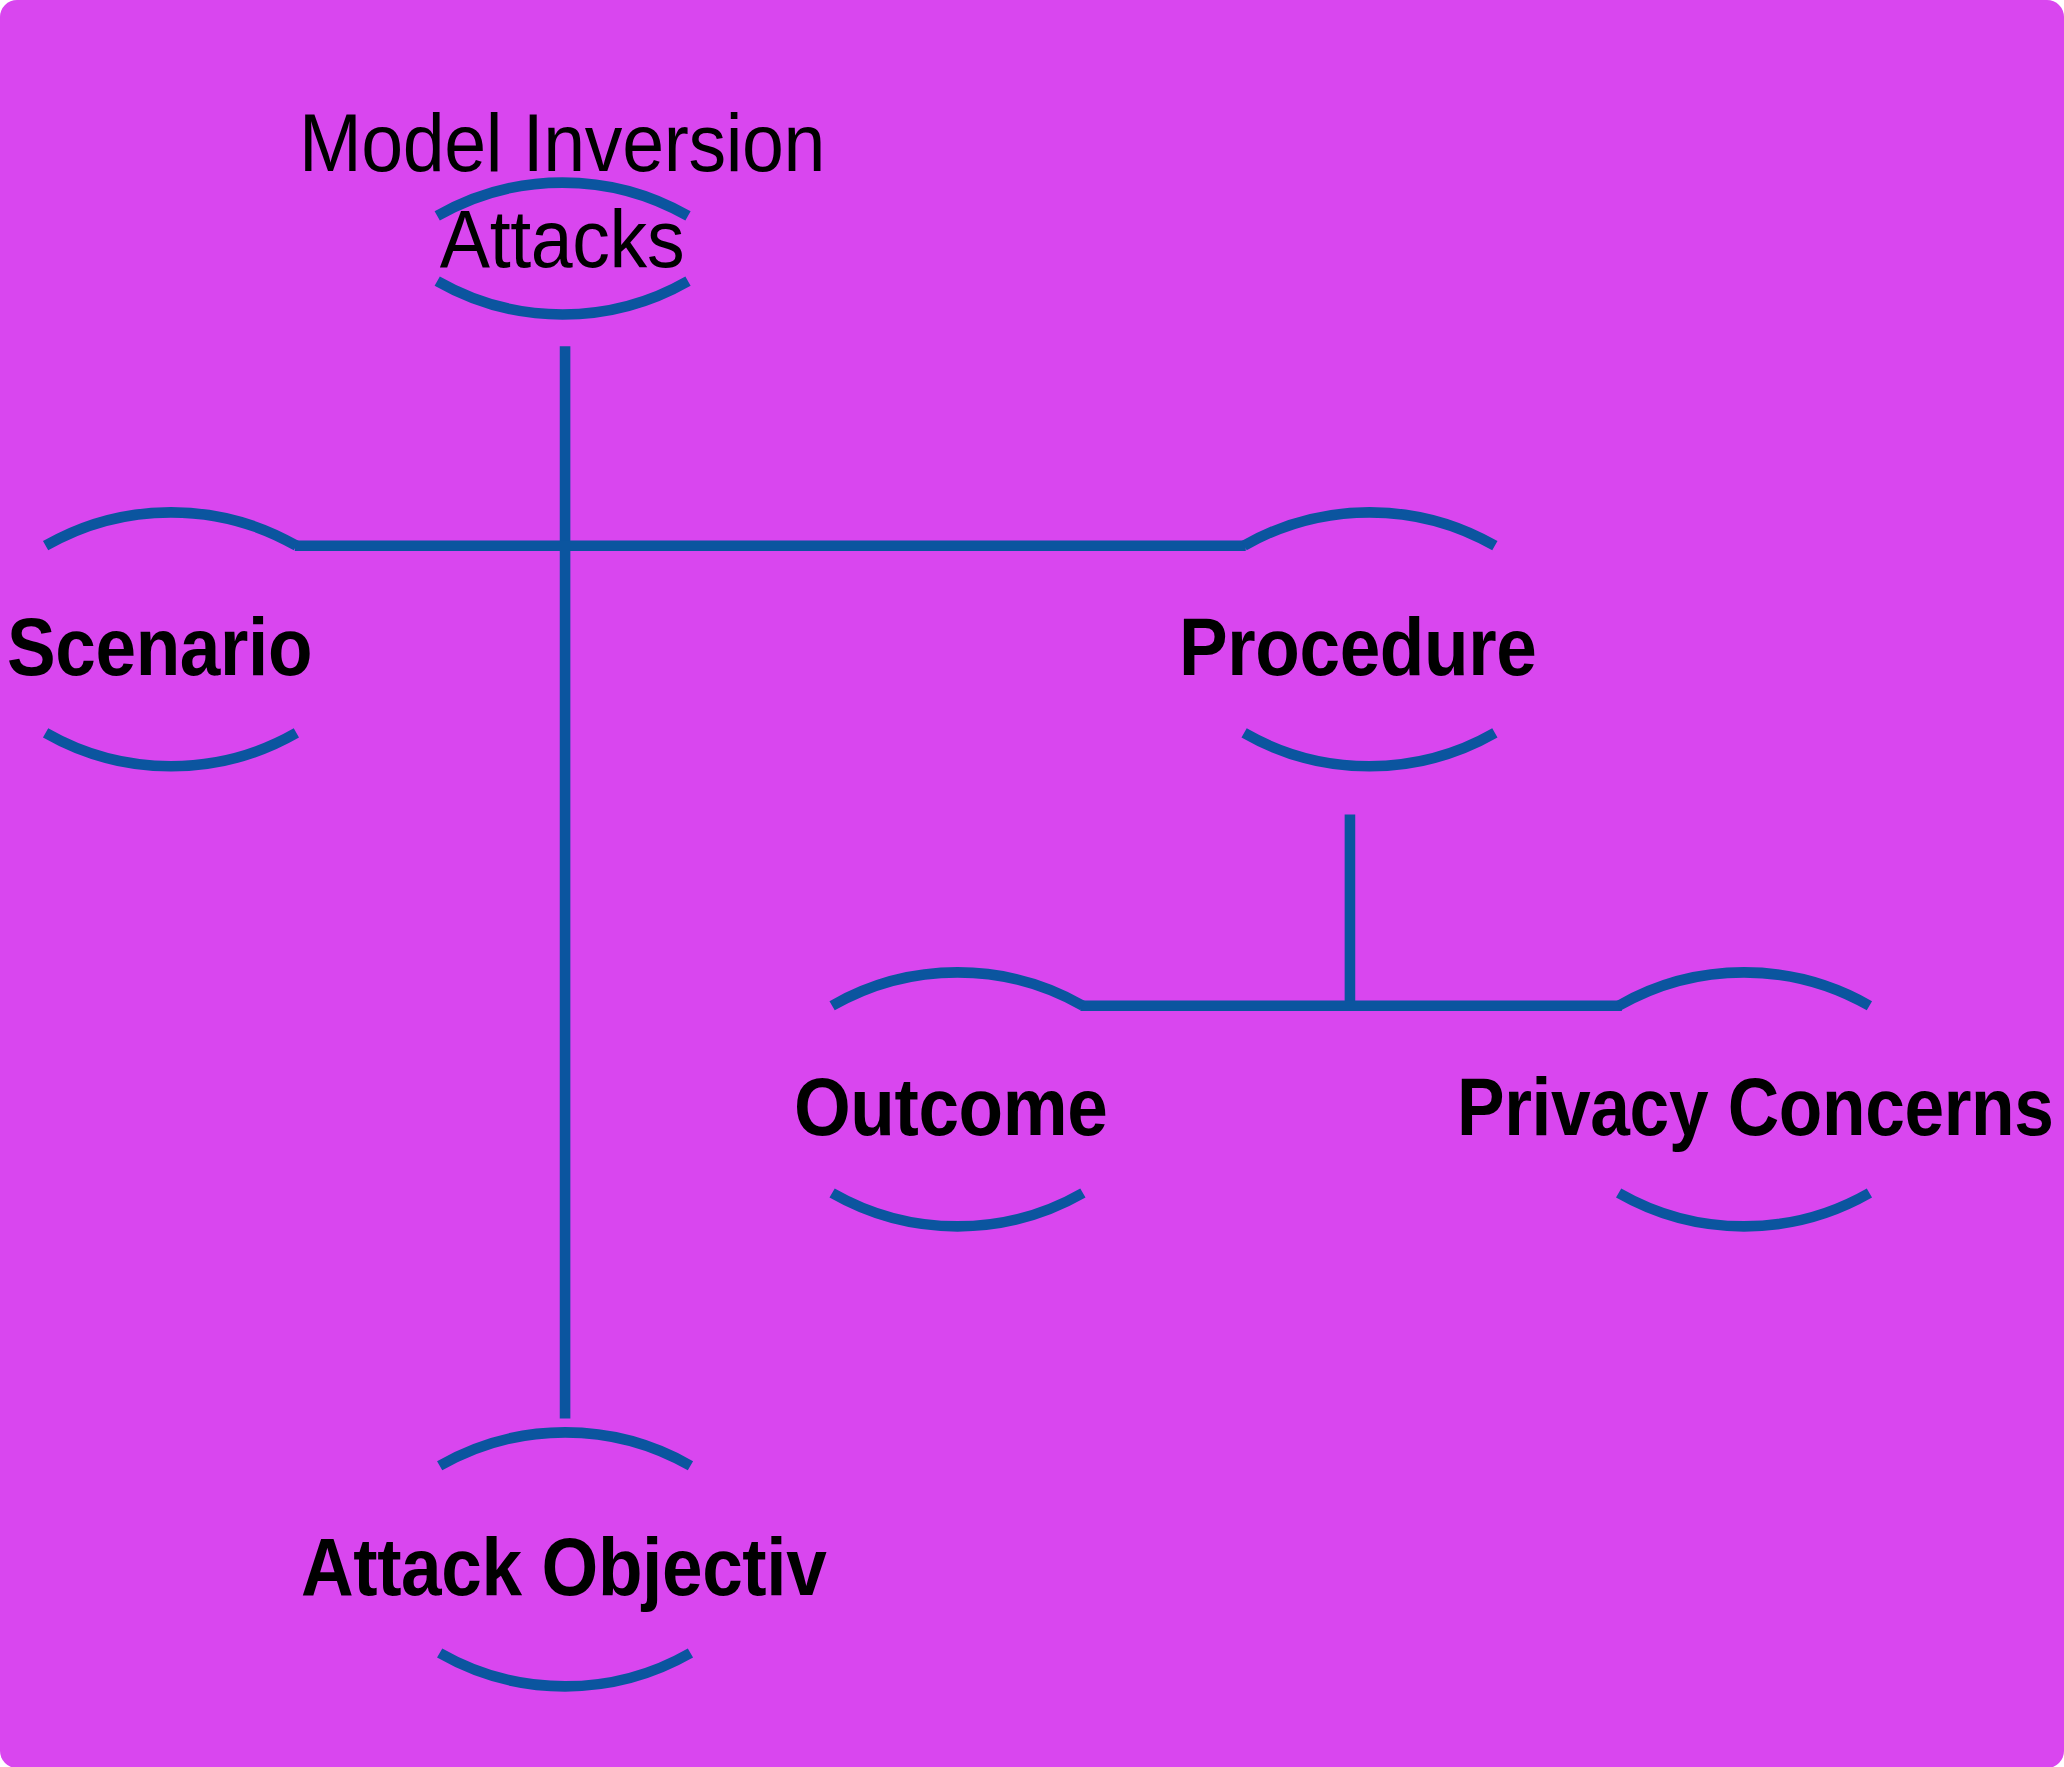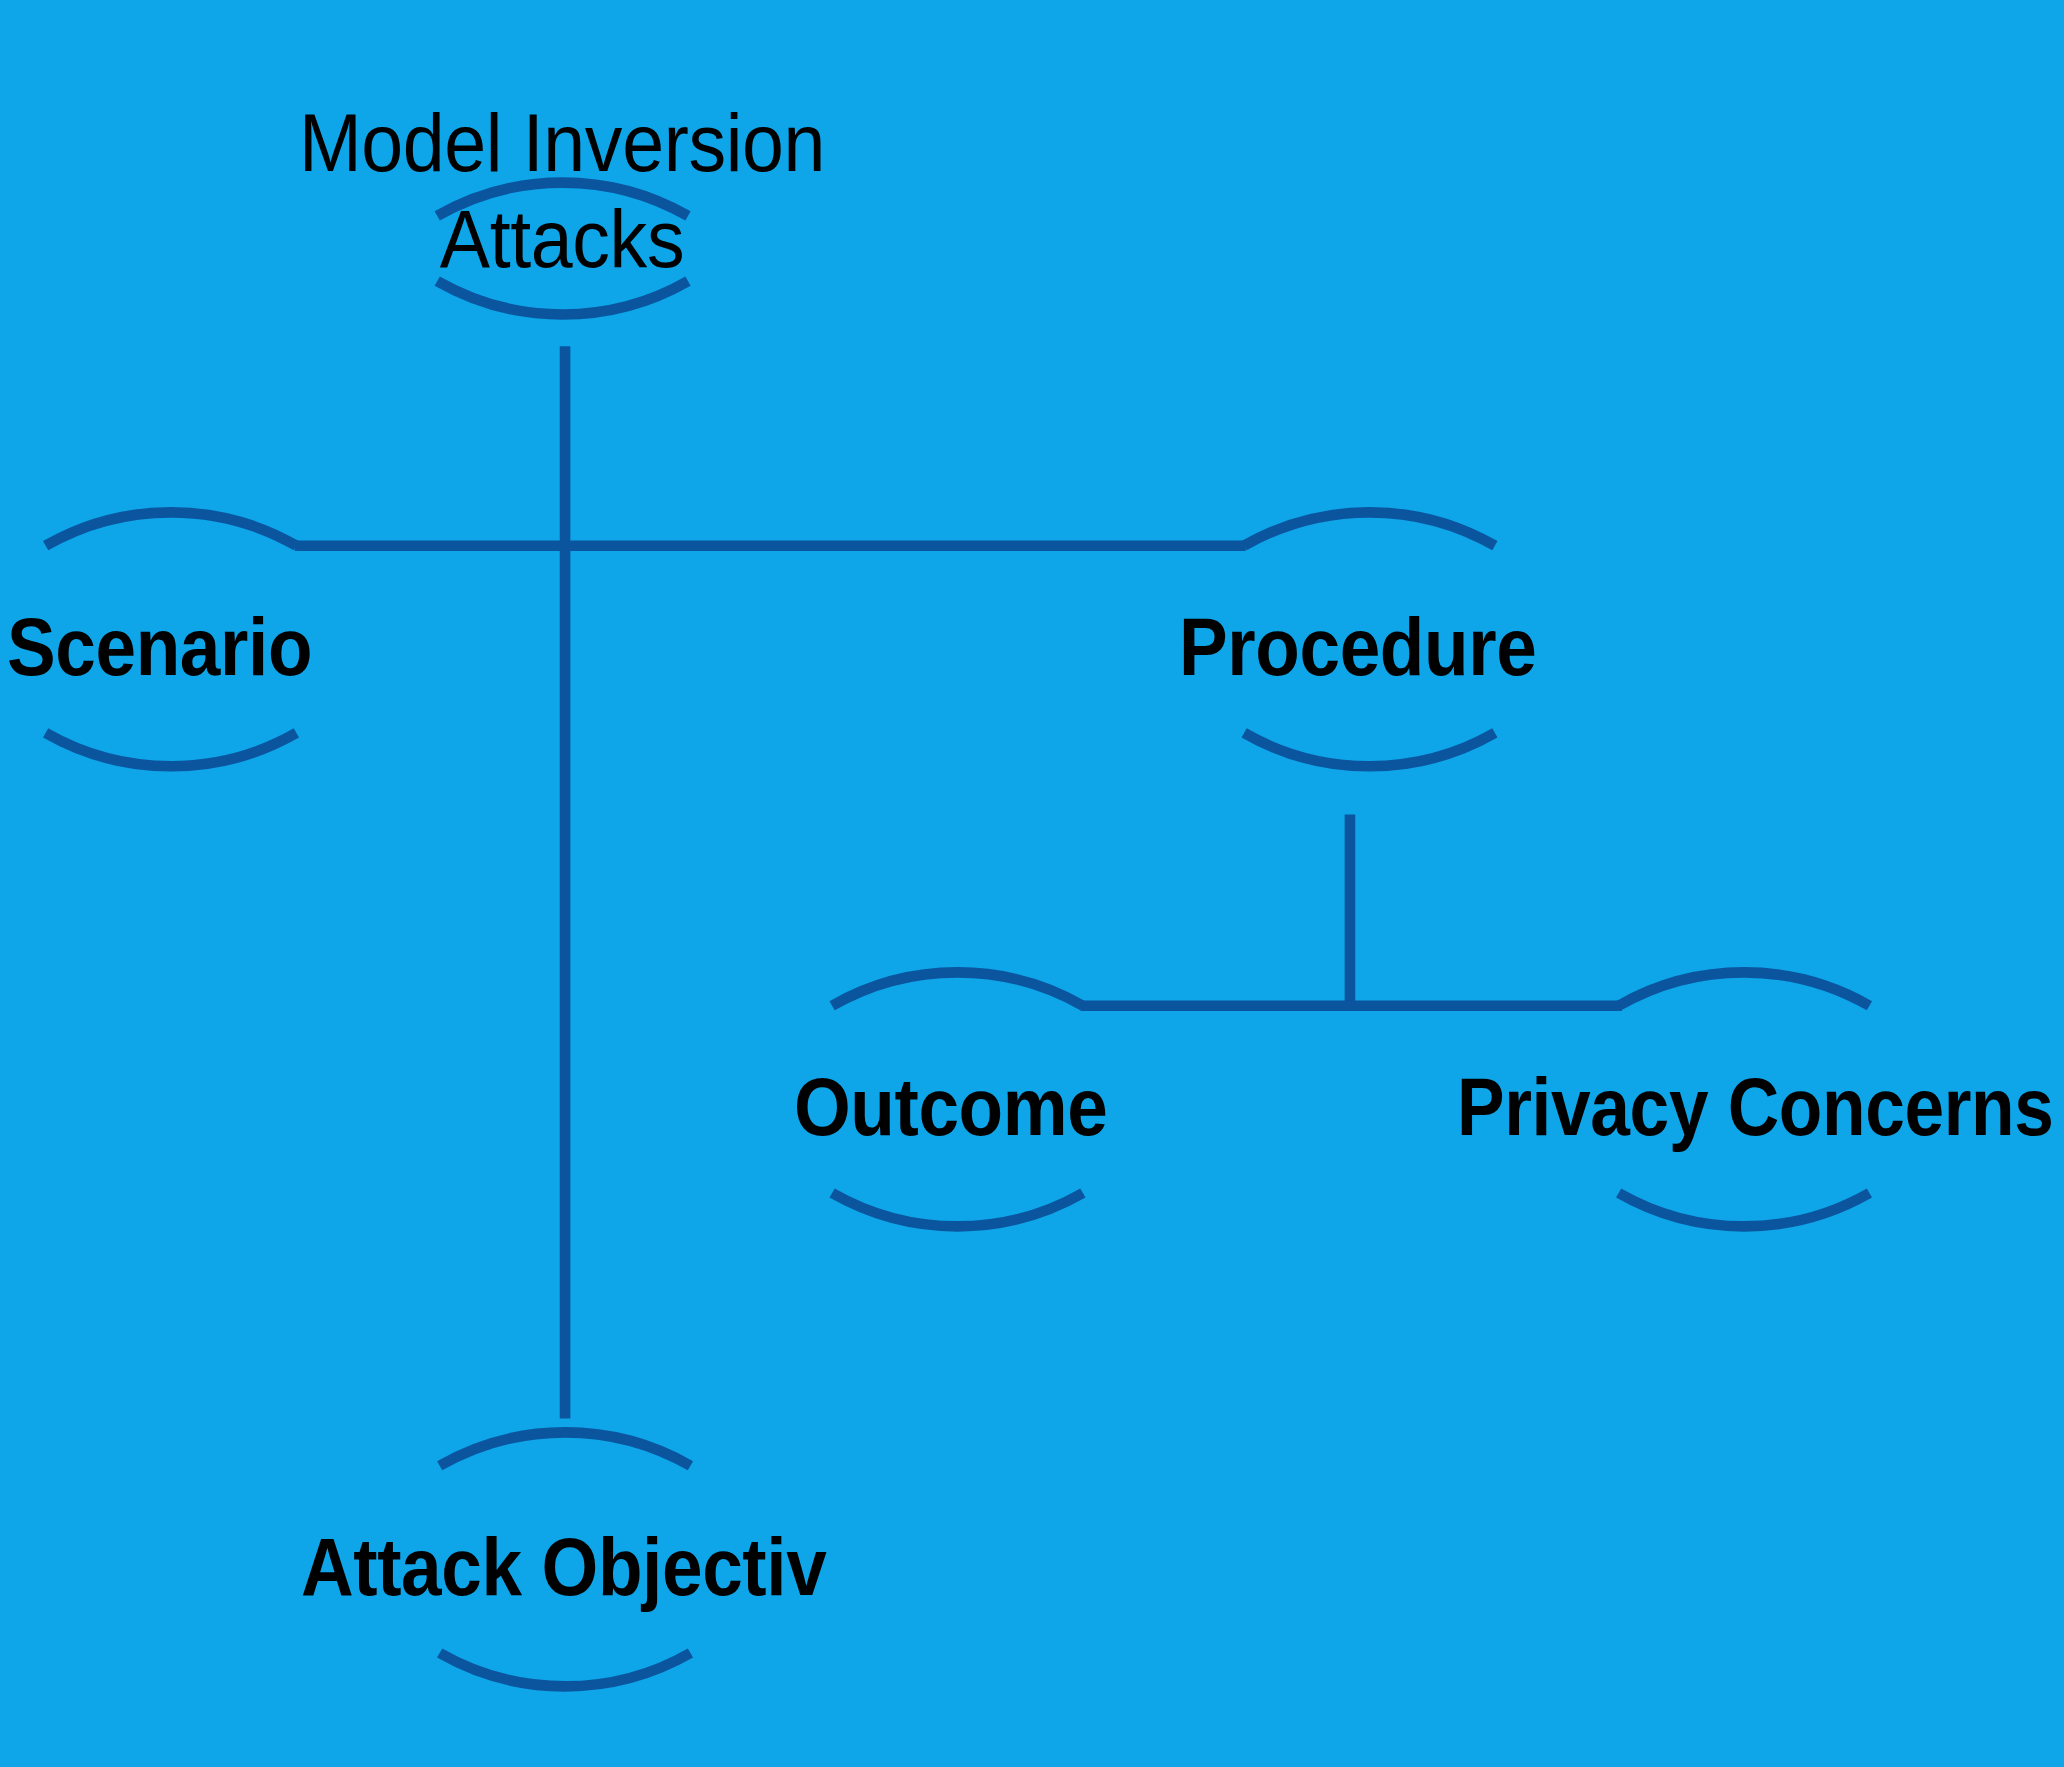--- a/index.html
+++ b/index.html
@@ -46,21 +46,21 @@
     font-size: 81px;
     transform: scaleX(0.90);
   }
   .label-branch.wide {
     transform: scaleX(0.88);
   }
 </style>
 </head>
 <body style="background: rgb(255, 255, 255);">
 
-<div id="diagram-root" style="background: #0ea5e9;">
+<div id="diagram-root" style="background: #d946ef; border-radius: 17px;">
 
   <svg id="mindmap-svg" viewBox="0 0 2535 2171" xmlns="http://www.w3.org/2000/svg">
 
     <g id="connector-lines" fill="none" stroke="#0B559F" stroke-width="13" stroke-linecap="butt">
 
       <line x1="694" y1="425" x2="694" y2="1742"></line>
 
       <line x1="362" y1="670" x2="1530" y2="670"></line>
 
       <line x1="1658" y1="1000" x2="1658" y2="1241"></line>

